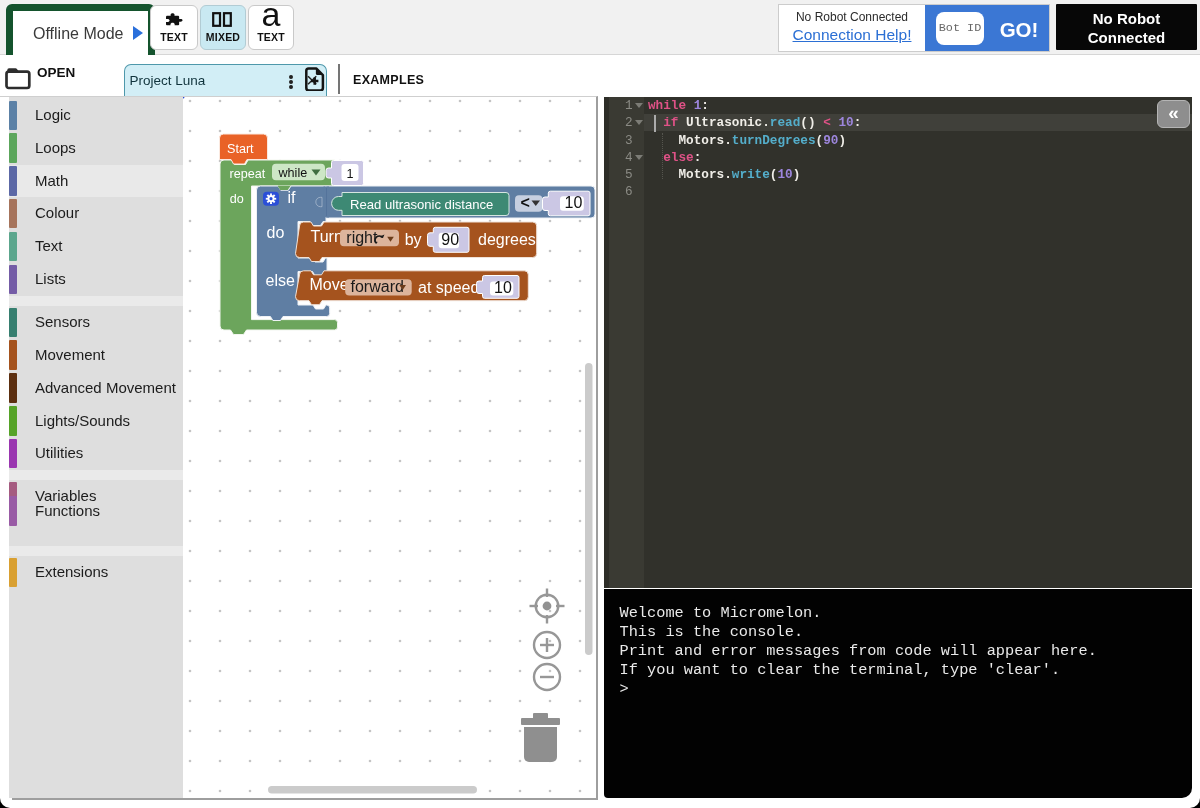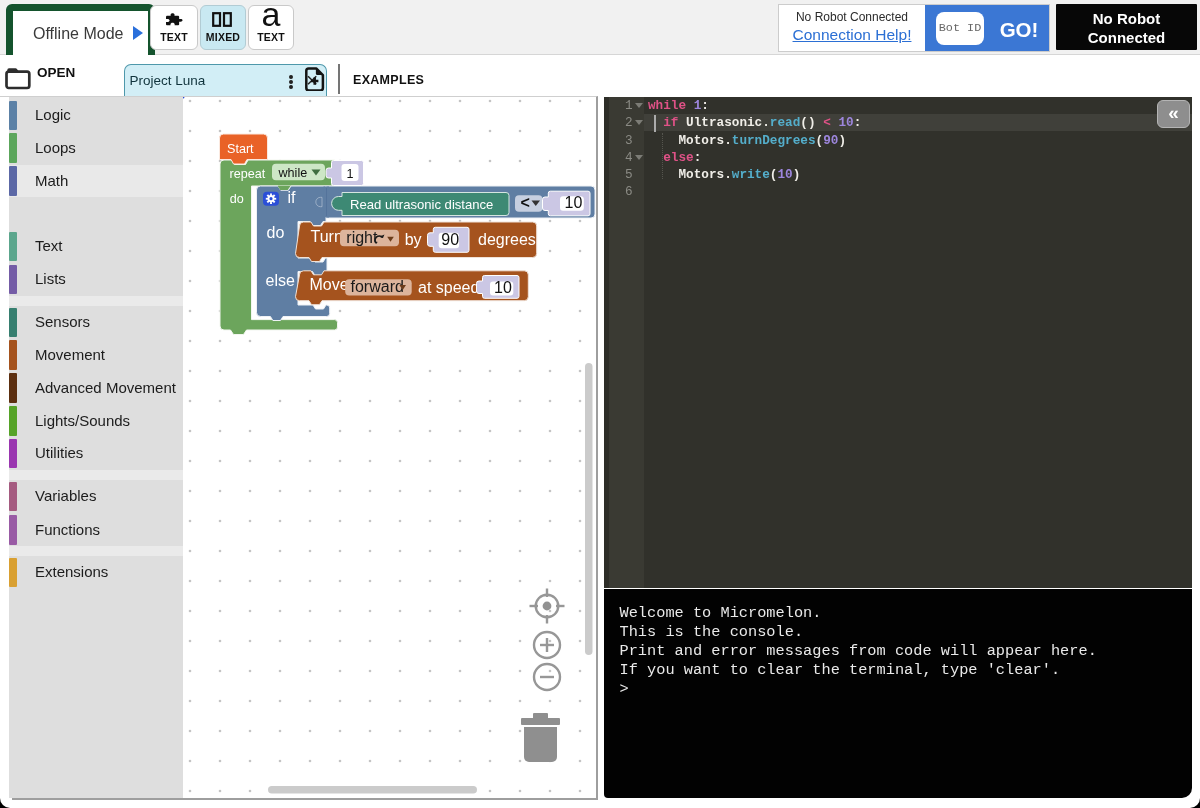--- a/index.html
+++ b/index.html
@@ -130,20 +130,24 @@
         <div class="txt">Logic</div>
       </div>
       <div class="trow" style="top:35.3px;">
         <div class="chip" style="background:#5CA65C"></div>
         <div class="txt">Loops</div>
       </div>
       <div class="trow" style="top:68.1px;background:#e9e9e9;">
         <div class="chip" style="background:#5C68A6"></div>
         <div class="txt">Math</div>
       </div>
+      <div class="trow" style="top:100.89999999999999px;">
+        <div class="chip" style="background:#A6745C"></div>
+        <div class="txt">Colour</div>
+      </div>
       <div class="trow" style="top:133.7px;">
         <div class="chip" style="background:#5CA68D"></div>
         <div class="txt">Text</div>
       </div>
       <div class="trow" style="top:166.5px;">
         <div class="chip" style="background:#745CA6"></div>
         <div class="txt">Lists</div>
       </div>
       <div class="tsep" style="top:199.3px;height:10.3px"></div>
       <div class="trow" style="top:209.60000000000002px;">
@@ -164,21 +168,21 @@
       </div>
       <div class="trow" style="top:340.80000000000007px;">
         <div class="chip" style="background:#9A36B0"></div>
         <div class="txt">Utilities</div>
       </div>
       <div class="tsep" style="top:373.6000000000001px;height:10.3px"></div>
       <div class="trow" style="top:383.9000000000001px;">
         <div class="chip" style="background:#A55B80"></div>
         <div class="txt">Variables</div>
       </div>
-      <div class="trow" style="top:417px;">
+      <div class="trow" style="top:398px;">
         <div class="chip" style="background:#995BA5"></div>
         <div class="txt">Functions</div>
       </div>
       <div class="tsep" style="top:449.5000000000001px;height:10.3px"></div>
       <div class="trow" style="top:459.8000000000001px;">
         <div class="chip" style="background:#D9A032"></div>
         <div class="txt">Extensions</div>
       </div>
     </div>
   <div style="position:absolute;left:0;top:0;width:8.5px;height:701px;background:#fff;"></div>

